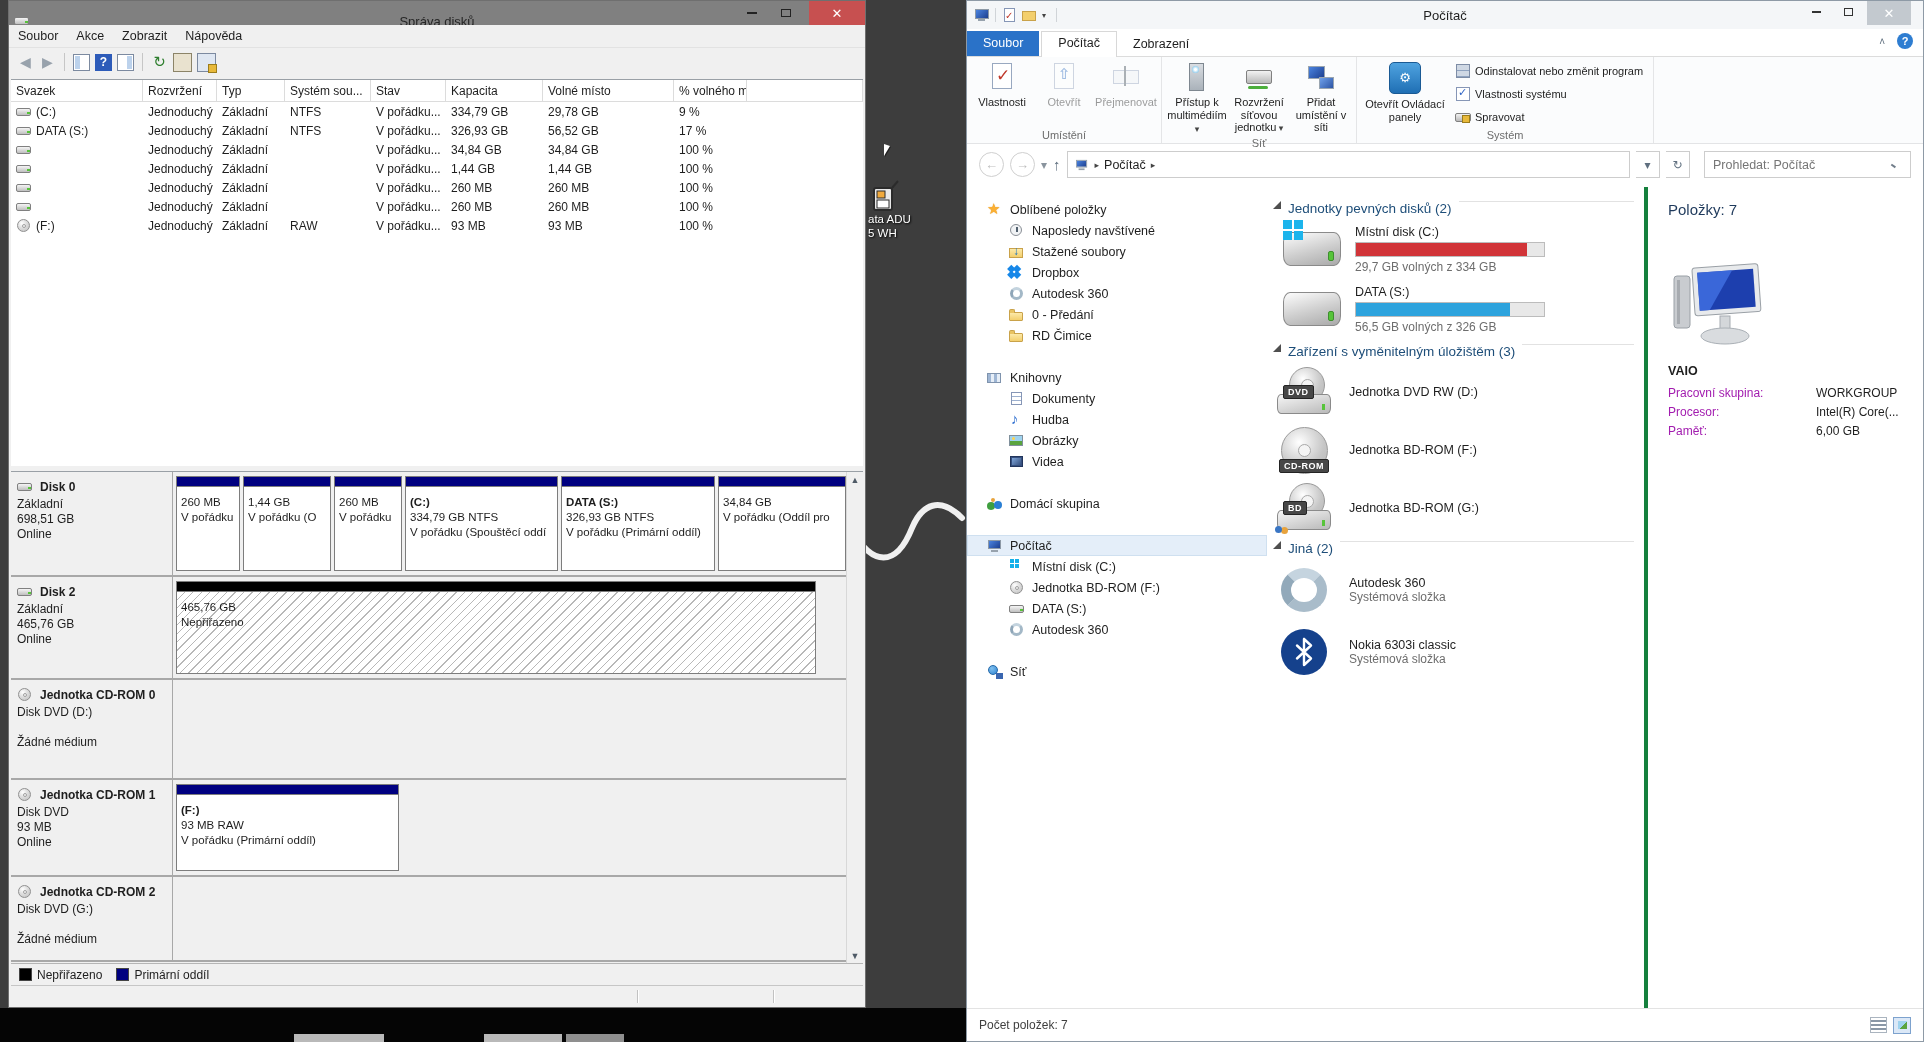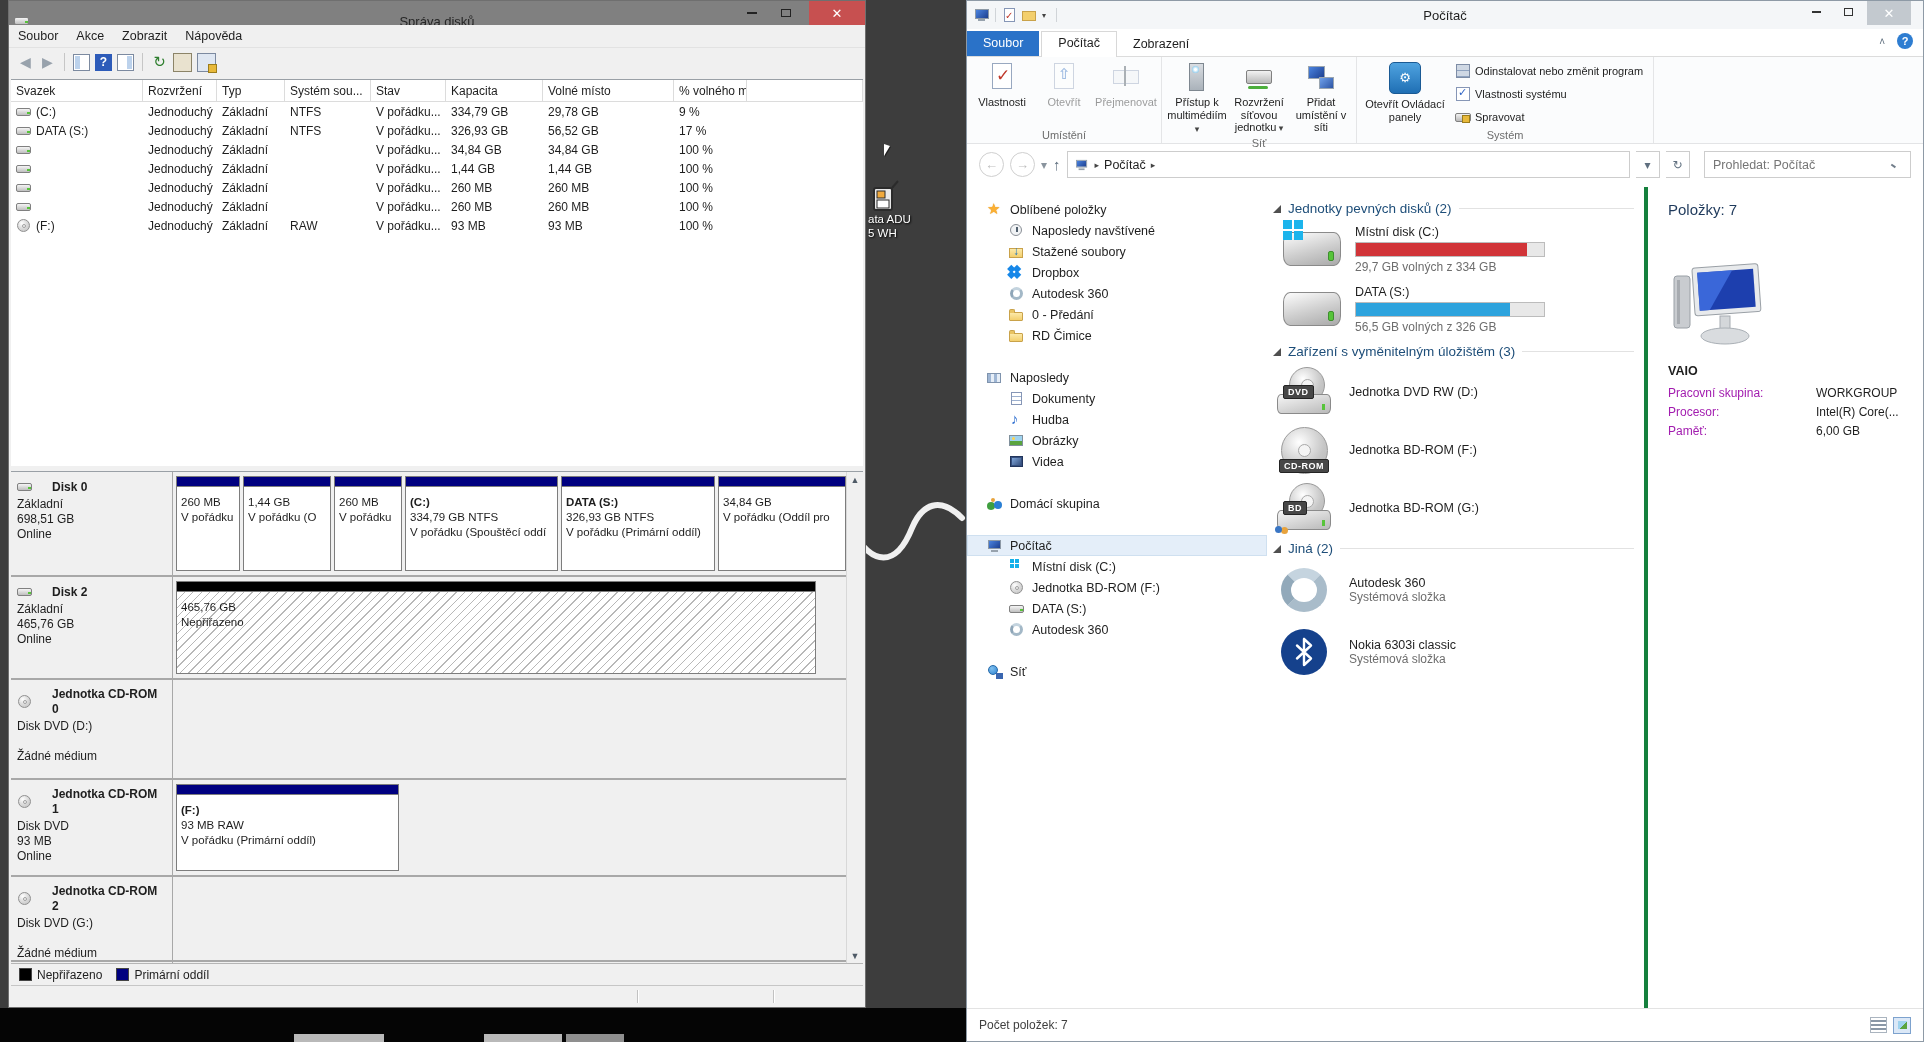--- a/index.html
+++ b/index.html
@@ -47,21 +47,21 @@
   .dmt-row{display:grid;grid-template-columns:132px 74px 68px 86px 75px 97px 131px 73px 1fr;font-size:12px;height:19px;align-items:center}
   .dmt-head{height:21px;border-bottom:1px solid #dcdcdc}
   .dmt-head .c{height:100%;display:flex;align-items:center;border-right:1px solid #dcdcdc;padding-left:5px;box-sizing:border-box;white-space:nowrap;overflow:hidden}
   .dmt-row .c{padding-left:5px;white-space:nowrap;overflow:hidden;display:flex;align-items:center;gap:4px}
   
   #dm-lower{position:absolute;left:2px;top:470px;width:852px;height:492px;background:#f0f0f0;border-top:1px solid #9aa0a6}
   #dm-scroll{position:absolute;right:0;top:0;width:17px;bottom:0;background:#f0f0f0;border-left:1px solid #d8d8d8;
     display:flex;flex-direction:column;justify-content:space-between;align-items:center;font-size:9px;color:#4f5a66;padding:3px 0;box-sizing:border-box}
   .dsec{position:absolute;left:0;right:17px;display:grid;grid-template-columns:162px 1fr;border-bottom:2px solid #a8a8a8;box-sizing:border-box}
   .dlabel{border-right:1px solid #a8a8a8;padding:7px 6px;font-size:12px;line-height:15px}
-  .dlabel .nm{font-weight:bold;display:flex;align-items:center;gap:19px;margin-bottom:2px}
+  .dlabel .nm{font-weight:bold;display:flex;align-items:center;gap:7px;margin-bottom:2px}
   .dgfx{display:flex;gap:3px;padding:4px 3px;align-items:stretch}
   .part{border:1px solid #7d7d7d;background:#fff;box-sizing:border-box;overflow:hidden;display:flex;flex-direction:column}
   .pstrip{height:9px;background:#000080;border-bottom:1px solid #7d7d7d;flex:none}
   .pstrip.black{background:#000}
   .pbody{flex:1;padding:8px 4px 2px 4px;font-size:11.5px;line-height:15px;white-space:nowrap;overflow:hidden}
   .pbody b{display:block}
   .part.hatch .pbody{background:repeating-linear-gradient(135deg,#fff 0 5px,#b8b8b8 5px 6px)}
   #dm-legend{position:absolute;left:2px;top:962px;width:852px;height:22px;background:#f0f0f0;border-top:1px solid #b5b5b5;
     display:flex;align-items:center;gap:14px;padding-left:8px;font-size:12px;box-sizing:border-box}
   .lgi{display:flex;align-items:center;gap:5px}
@@ -168,21 +168,21 @@
   .mag{position:absolute;right:7px;top:6px;width:8px;height:8px;border:1.5px solid #71records7f;border-radius:50%;border-color:#717d8a}
   .mag::after{content:"";position:absolute;left:-4px;top:7px;width:5px;height:1.5px;background:#717d8a;transform:rotate(35deg)}
   
   #ex-side{position:absolute;left:0;top:186px;width:300px;bottom:32px;padding-top:12px;font-size:12.5px;overflow:hidden}
   .srow{height:21px;display:flex;align-items:center;gap:7px;white-space:nowrap}
   .srow.root{padding-left:20px}
   .srow.child{padding-left:42px}
   .srow.sel{background:#e4eef9;box-shadow:inset 0 0 0 1px #cfe0f0}
   .sgap{height:21px}
   #ex-content{position:absolute;left:300px;top:186px;width:377px;bottom:32px;padding-top:12px;overflow:hidden}
-  .ghead{display:flex;align-items:center;gap:7px;margin:2px 0 8px 6px}
+  .ghead{display:flex;align-items:flex-start;gap:7px;margin:2px 0 8px 6px}
   .gtri{width:0;height:0;border-top:4px solid transparent;border-left:4px solid transparent;border-right:4px solid #4f4f4f;border-bottom:4px solid #4f4f4f}
   .gtitle{font-size:13.5px;color:#1e4e79;white-space:nowrap}
   .ghline{flex:1;height:1px;background:#e2e2e2;margin-right:10px}
   .item-drive{display:flex;gap:12px;margin:2px 0 10px 14px;align-items:center}
   .item-drive .col{display:flex;flex-direction:column;gap:3px}
   .iname{font-size:12.5px;color:#1e1e1e}
   .isub{font-size:12px;color:#6d6d6d}
   .bar{width:190px;height:15px;border:1px solid #bcbcbc;background:#e8e8e8;box-sizing:border-box}
   .bar i{display:block;height:100%}
   .item-media{display:flex;align-items:center;gap:14px;margin:4px 0 8px 6px;height:50px}
@@ -661,21 +661,21 @@
         <span class="ic ic-folder"></span>
         <span>0 - Předání</span>
       </div>
       <div class="srow child">
         <span class="ic ic-folder"></span>
         <span>RD Čimice</span>
       </div>
       <div class="sgap"></div>
       <div class="srow root">
         <span class="ic ic-libraries"></span>
-        <span>Naposledy</span>
+        <span>Knihovny</span>
       </div>
       <div class="srow child">
         <span class="ic ic-document"></span>
         <span>Dokumenty</span>
       </div>
       <div class="srow child">
         <span class="ic ic-music"></span>
         <span>Hudba</span>
       </div>
       <div class="srow child">

